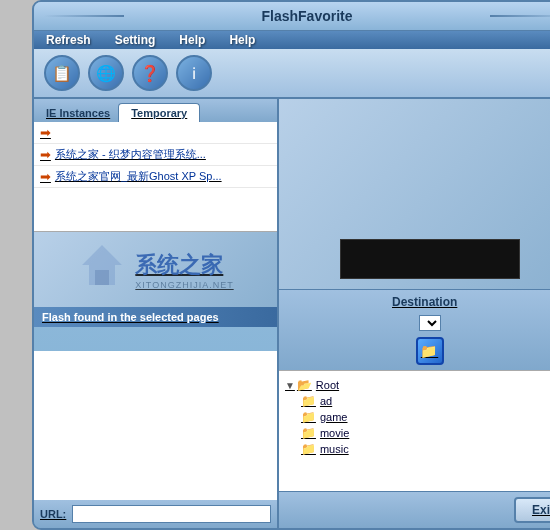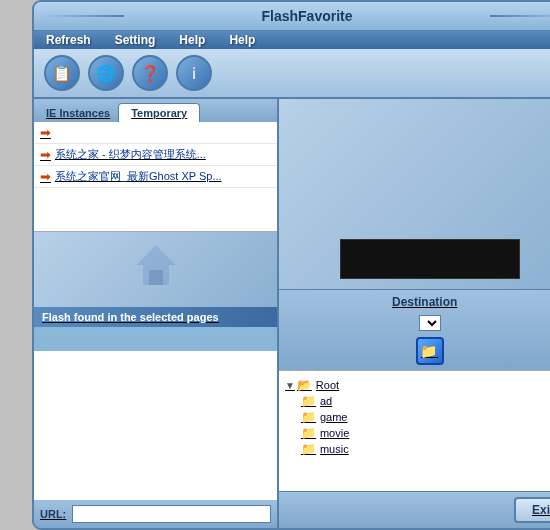--- a/index.html
+++ b/index.html
@@ -456,20 +456,24 @@
         </div>
       </div>
 
       <div class="watermark-area">
         <div class="watermark-logo">
           <div class="house-icon">
             <svg width="50" height="50" viewBox="0 0 50 50" fill="none">
               <polygon points="25,5 45,25 38,25 38,45 12,45 12,25 5,25" fill="#7799cc" opacity="0.6"></polygon>
               <rect x="18" y="30" width="14" height="15" fill="#5577aa" opacity="0.6"></rect>
             </svg>
+          </div>
+          <div class="watermark-text">
+            <span class="watermark-chinese">系统之家</span>
+            <span class="watermark-url">XITONGZHIJIA.NET</span>
           </div>
         </div>
       </div>
 
       <div class="flash-section">
         <div class="flash-label">Flash found in the selected pages</div>
         <div class="flash-list"></div>
       </div>
 
       <div class="url-bar">

